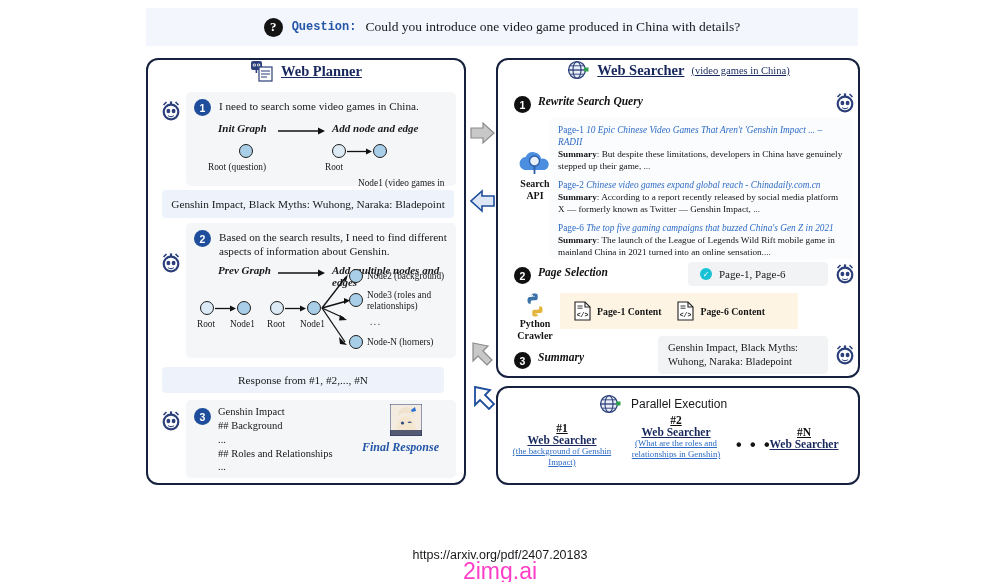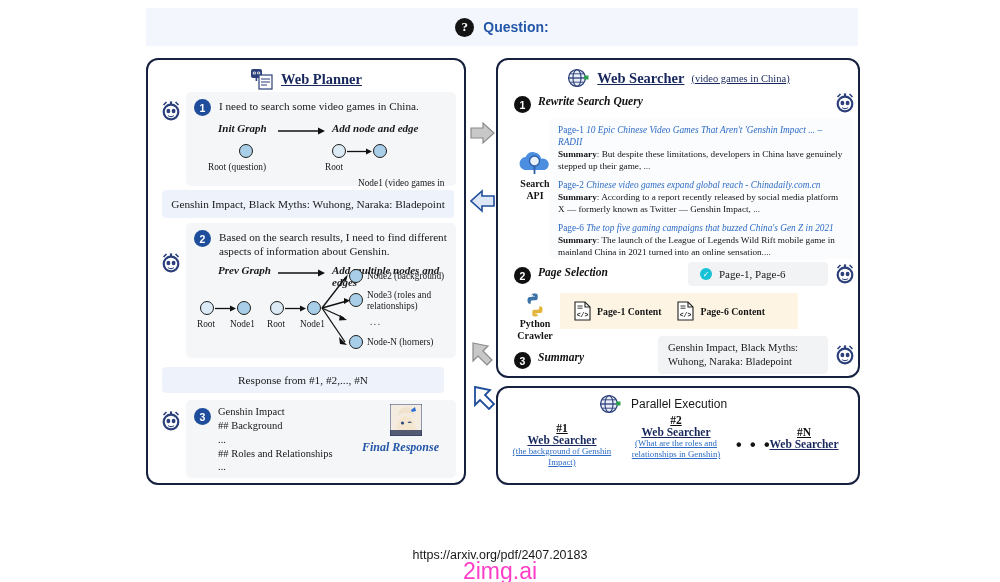--- a/index.html
+++ b/index.html
@@ -20,42 +20,41 @@
   }
   #question-banner .q-mark {
     width:19px; height:19px; border-radius:50%;
     background:#141414; color:#ffffff;
     font-size:13px; font-weight:bold;
     display:flex; align-items:center; justify-content:center;
     font-family:"Liberation Serif", serif;
     flex:0 0 auto;
   }
   #question-banner .q-label {
-    color:#2456a8; font-size:14px; font-weight:bold;
-    font-family:Liberation Sans, sans-serif;
+    color:#2456a8; font-size:12px; font-weight:bold;
+    font-family:Liberation Mono, monospace;
   }
   #question-banner .q-text {
     color:#17181a; font-size:13.5px;
     font-family:"Liberation Serif", serif;
   }
 
   
   .panel {
     position:absolute;
     background:#ffffff;
     border:2px solid #16213f;
     border-radius:12px;
   }
   #planner-panel { left:146px; top:58px; width:320px; height:427px; }
   #searcher-panel { left:496px; top:58px; width:364px; height:320px; }
   #parallel-panel { left:496px; top:386px; width:364px; height:99px; }
 
   .panel-title {
     display:flex; align-items:center; justify-content:center; gap:7px;
-    padding-top:8px;
   }
   .panel-title .title-text {
     font-family:"Liberation Serif", serif;
     font-weight:bold; font-size:14.5px; color:#17275c;
     text-decoration:underline;
   }
   .panel-title .title-sub {
     font-family:"Liberation Serif", serif;
     font-size:10.5px; color:#17275c; text-decoration:underline;
   }
@@ -214,20 +213,21 @@
   }
 
   .abs { position:absolute; }
 </style>
 </head>
 <body>
 
 <div id="question-banner">
   <span class="q-mark">?</span>
   <span class="q-label"><span>Question</span><span>:</span></span>
+  <span class="q-text">Could you introduce one video game produced in China with details?</span>
 </div>
 
 <div class="panel" id="planner-panel">
 
   <div class="panel-title">
     <svg class="planner-icon" viewBox="0 0 24 22">
       <rect x="1" y="1" width="11" height="9" rx="2" fill="#2b3f7a"></rect>
       <circle cx="4.3" cy="5" r="1.6" fill="#fff"></circle>
         <circle cx="8.7" cy="5" r="1.6" fill="#fff"></circle>
       <circle cx="4.3" cy="5" r="0.7" fill="#1a2550"></circle>

